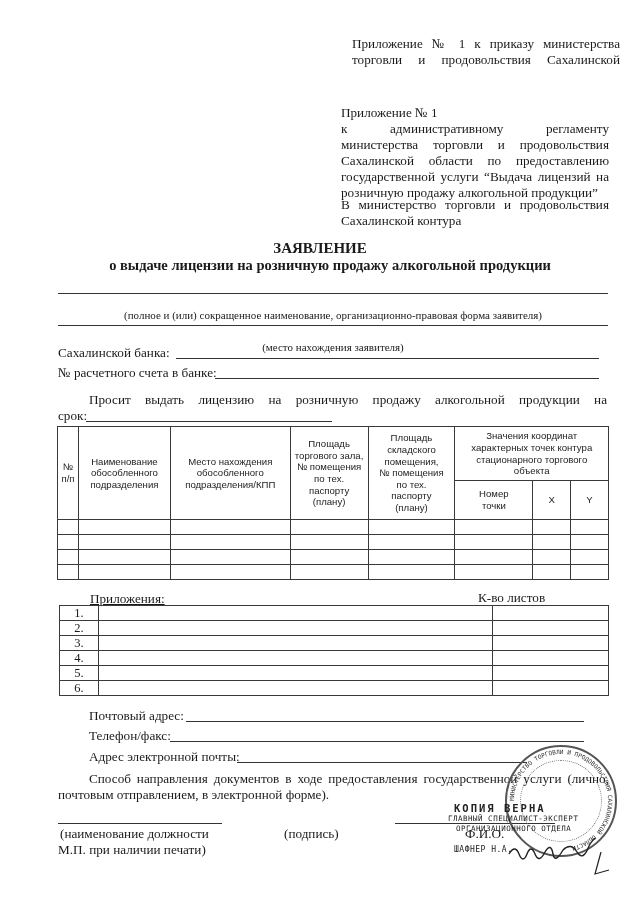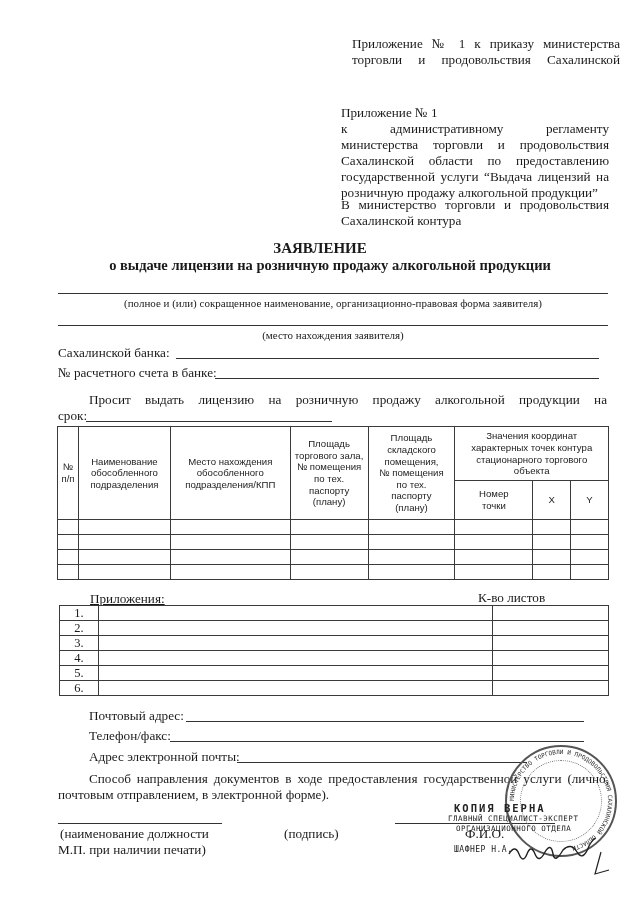--- a/index.html
+++ b/index.html
@@ -1,20 +1,20 @@
 <!DOCTYPE html>
 <html><head>
 <meta charset="utf-8">
 <style>
   html, body { margin: 0; padding: 0; background: #ffffff; }
   body { width: 640px; height: 905px; position: relative; overflow: hidden;
          font-family: "Liberation Serif", "DejaVu Serif", serif; color: #1a1a1a; }
   .abs { position: absolute; }
   .txt { font-size: 13.2px; line-height: 16px; }
-  .small { font-size: 11px; line-height: 13px; }
+  .small { font-size: 11px; line-height: 13px; margin-top: 12px; }
   .justify { text-align: justify; text-align-last: justify; }
   .line { position: absolute; height: 0; border-top: 1px solid #333; }
   .center { text-align: center; }
   .bold { font-weight: bold; }
   table { border-collapse: collapse; }
   .grid td { border: 1px solid #3a3a3a; padding: 0; vertical-align: middle; text-align: center;
              font-size: 9.6px; line-height: 11.6px; font-family: "Liberation Sans", "DejaVu Sans", sans-serif; color:#222; }
   .att td { border: 1px solid #3a3a3a; padding: 0 0 0 0; font-size: 12.5px; line-height: 13px; }
   .stamp { position:absolute; left: 505px; top: 745px; width: 112px; height: 112px; border-radius: 50%;
            border: 2px solid #555; box-sizing: border-box; }

